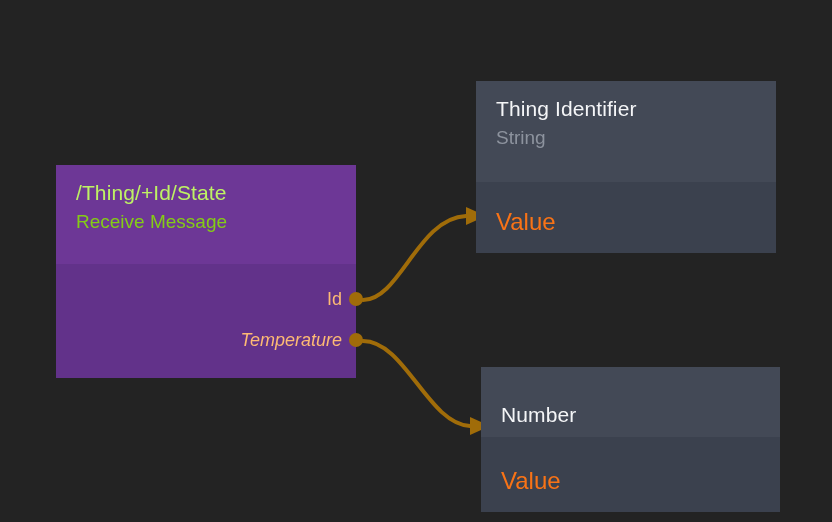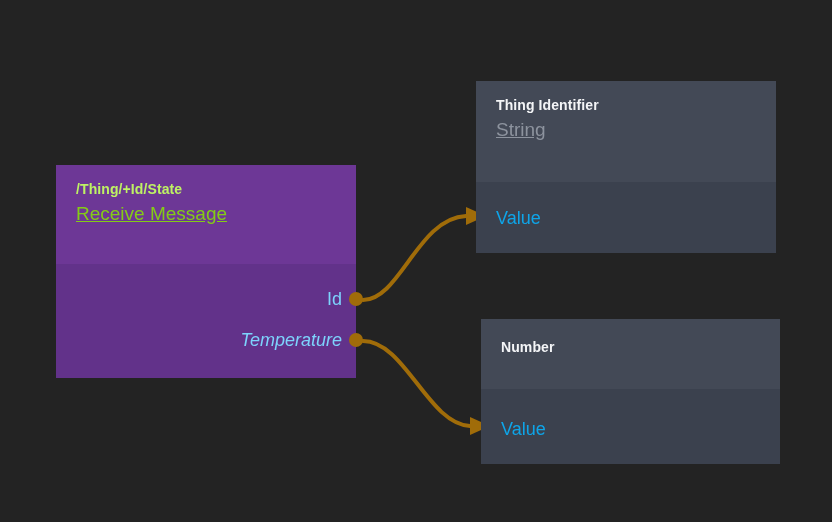--- a/index.html
+++ b/index.html
@@ -37,34 +37,33 @@
     overflow: visible;
   }
   .node-header {
     box-sizing: border-box;
     padding: 16px 20px 14px 20px;
   }
   .node-body {
     box-sizing: border-box;
   }
   .node-title {
-    font-size: 14px;
-    font-weight: bold;
+    font-size: 21px;
+    font-weight: normal;
     color: #ffffff;
     line-height: 1.18;
     letter-spacing: 0.1px;
     white-space: nowrap;
   }
   .node-subtitle {
     font-size: 19px;
     font-weight: normal;
     line-height: 1.3;
     margin-top: 4px;
     white-space: nowrap;
-    text-decoration: underline;
   }
   
   .node.source {
     left: 56px;
     top: 165px;
     width: 300px;
     height: 213px;
   }
   .node.source .node-header {
     background: #6d3796;
@@ -82,21 +81,21 @@
     right: 0;
     height: 26px;
     display: flex;
     align-items: center;
     justify-content: flex-end;
   }
   .port-row.out-0 { top: 22px; }
   .port-row.out-1 { top: 63px; font-style: italic; }
   .port-label {
     font-size: 18px;
-    color: #7dd3fc;
+    color: #fdba74;
     white-space: nowrap;
     padding-right: 14px;
   }
   .port-dot {
     position: absolute;
     right: -7px;
     width: 14px;
     height: 14px;
     border-radius: 50%;
     background: #a06c09;
@@ -107,41 +106,41 @@
   }
   .node.target .node-title { color: #f4f5f7; }
   .node.target .node-subtitle { color: #8d939e; }
   .node.target .node-body {
     background: #3b414e;
     position: relative;
   }
   .field-label {
     position: absolute;
     left: 20px;
-    font-size: 18px;
-    color: #0ea5e9;
+    font-size: 24px;
+    color: #f97316;
     white-space: nowrap;
   }
   .node.thing-identifier {
     left: 476px;
     top: 81px;
     width: 300px;
     height: 172px;
   }
   .node.thing-identifier .node-header { height: 101px; }
   .node.thing-identifier .node-body { height: 71px; }
   .node.thing-identifier .field-label { top: 26px; }
 
   .node.number {
     left: 481px;
     top: 319px;
     width: 299px;
     height: 145px;
   }
-  .node.number .node-header { height: 70px; padding-top: 20px; }
+  .node.number .node-header { height: 70px; padding-top: 36px; margin-top: 48px; }
   .node.number .node-body { height: 75px; }
   .node.number .field-label { top: 30px; }
 </style>
 </head>
 <body>
 
 <div id="canvas">
 
   <svg id="edges" viewBox="0 0 832 522" xmlns="http://www.w3.org/2000/svg">
     <g>

